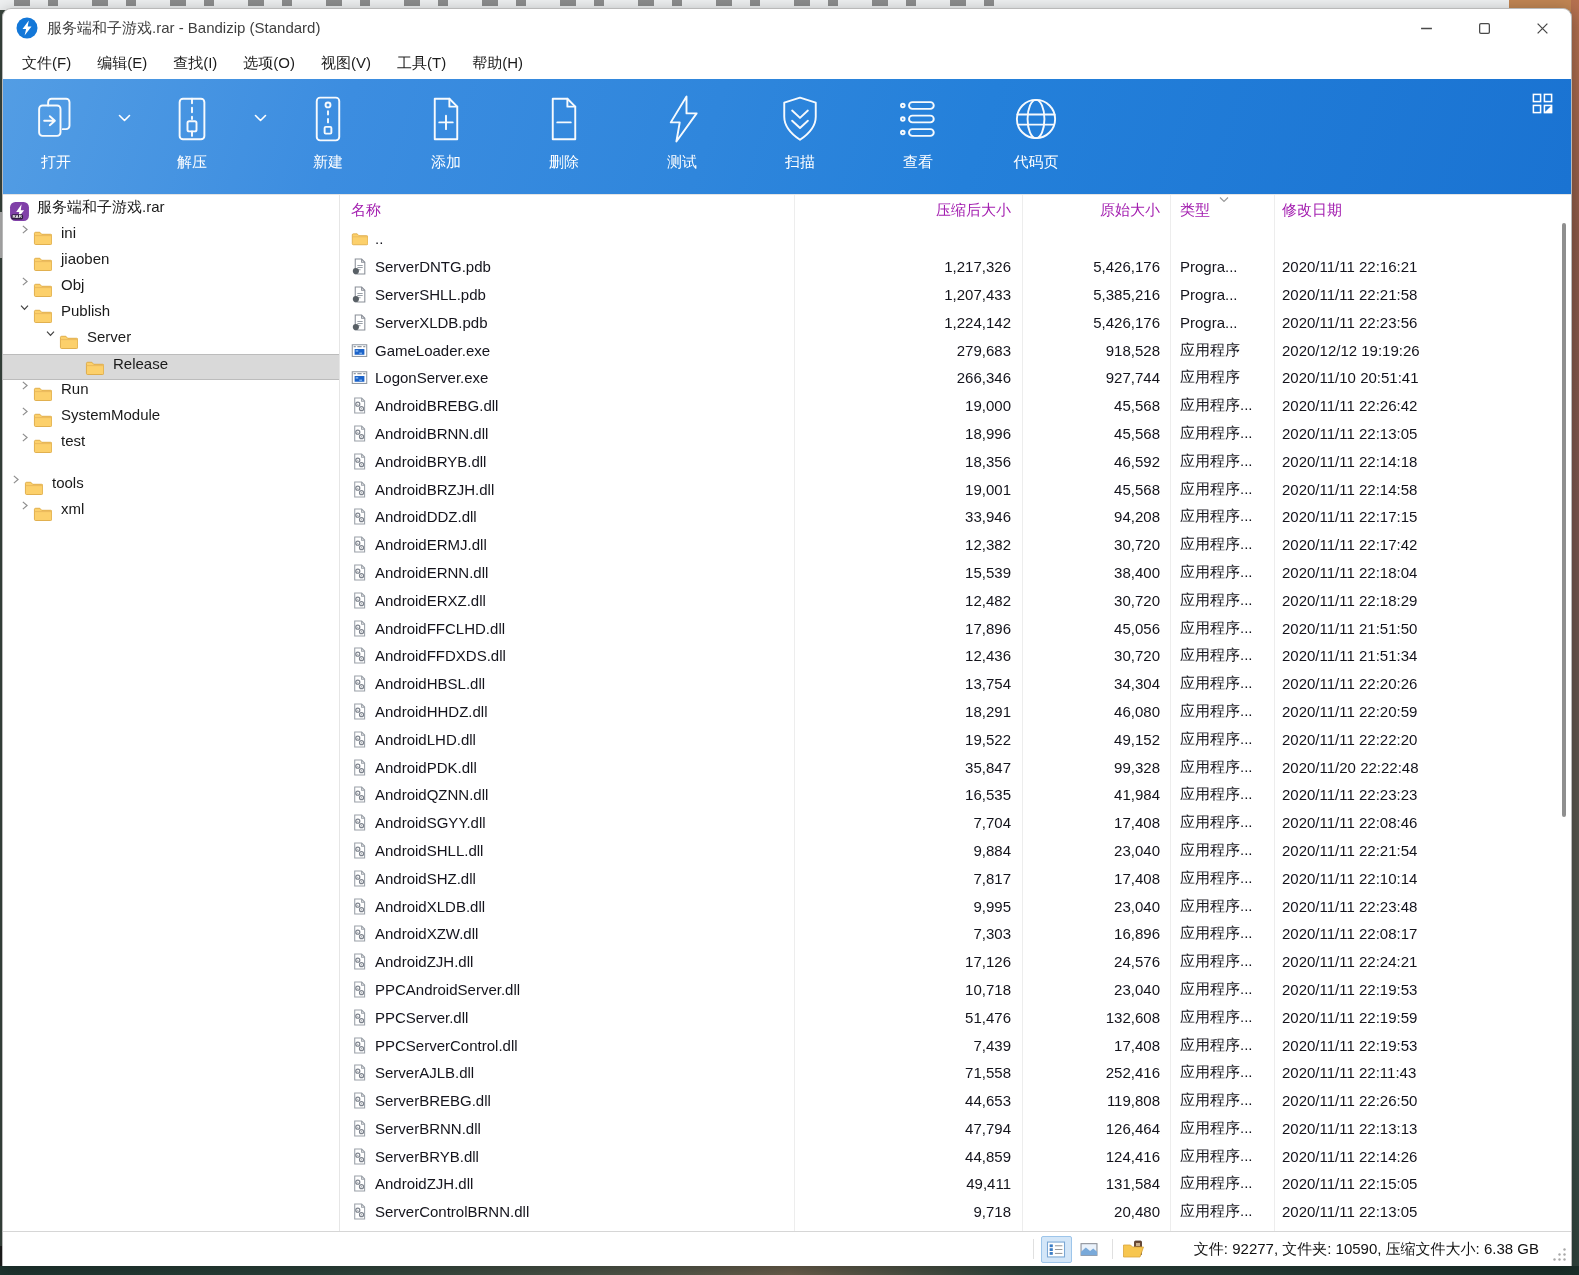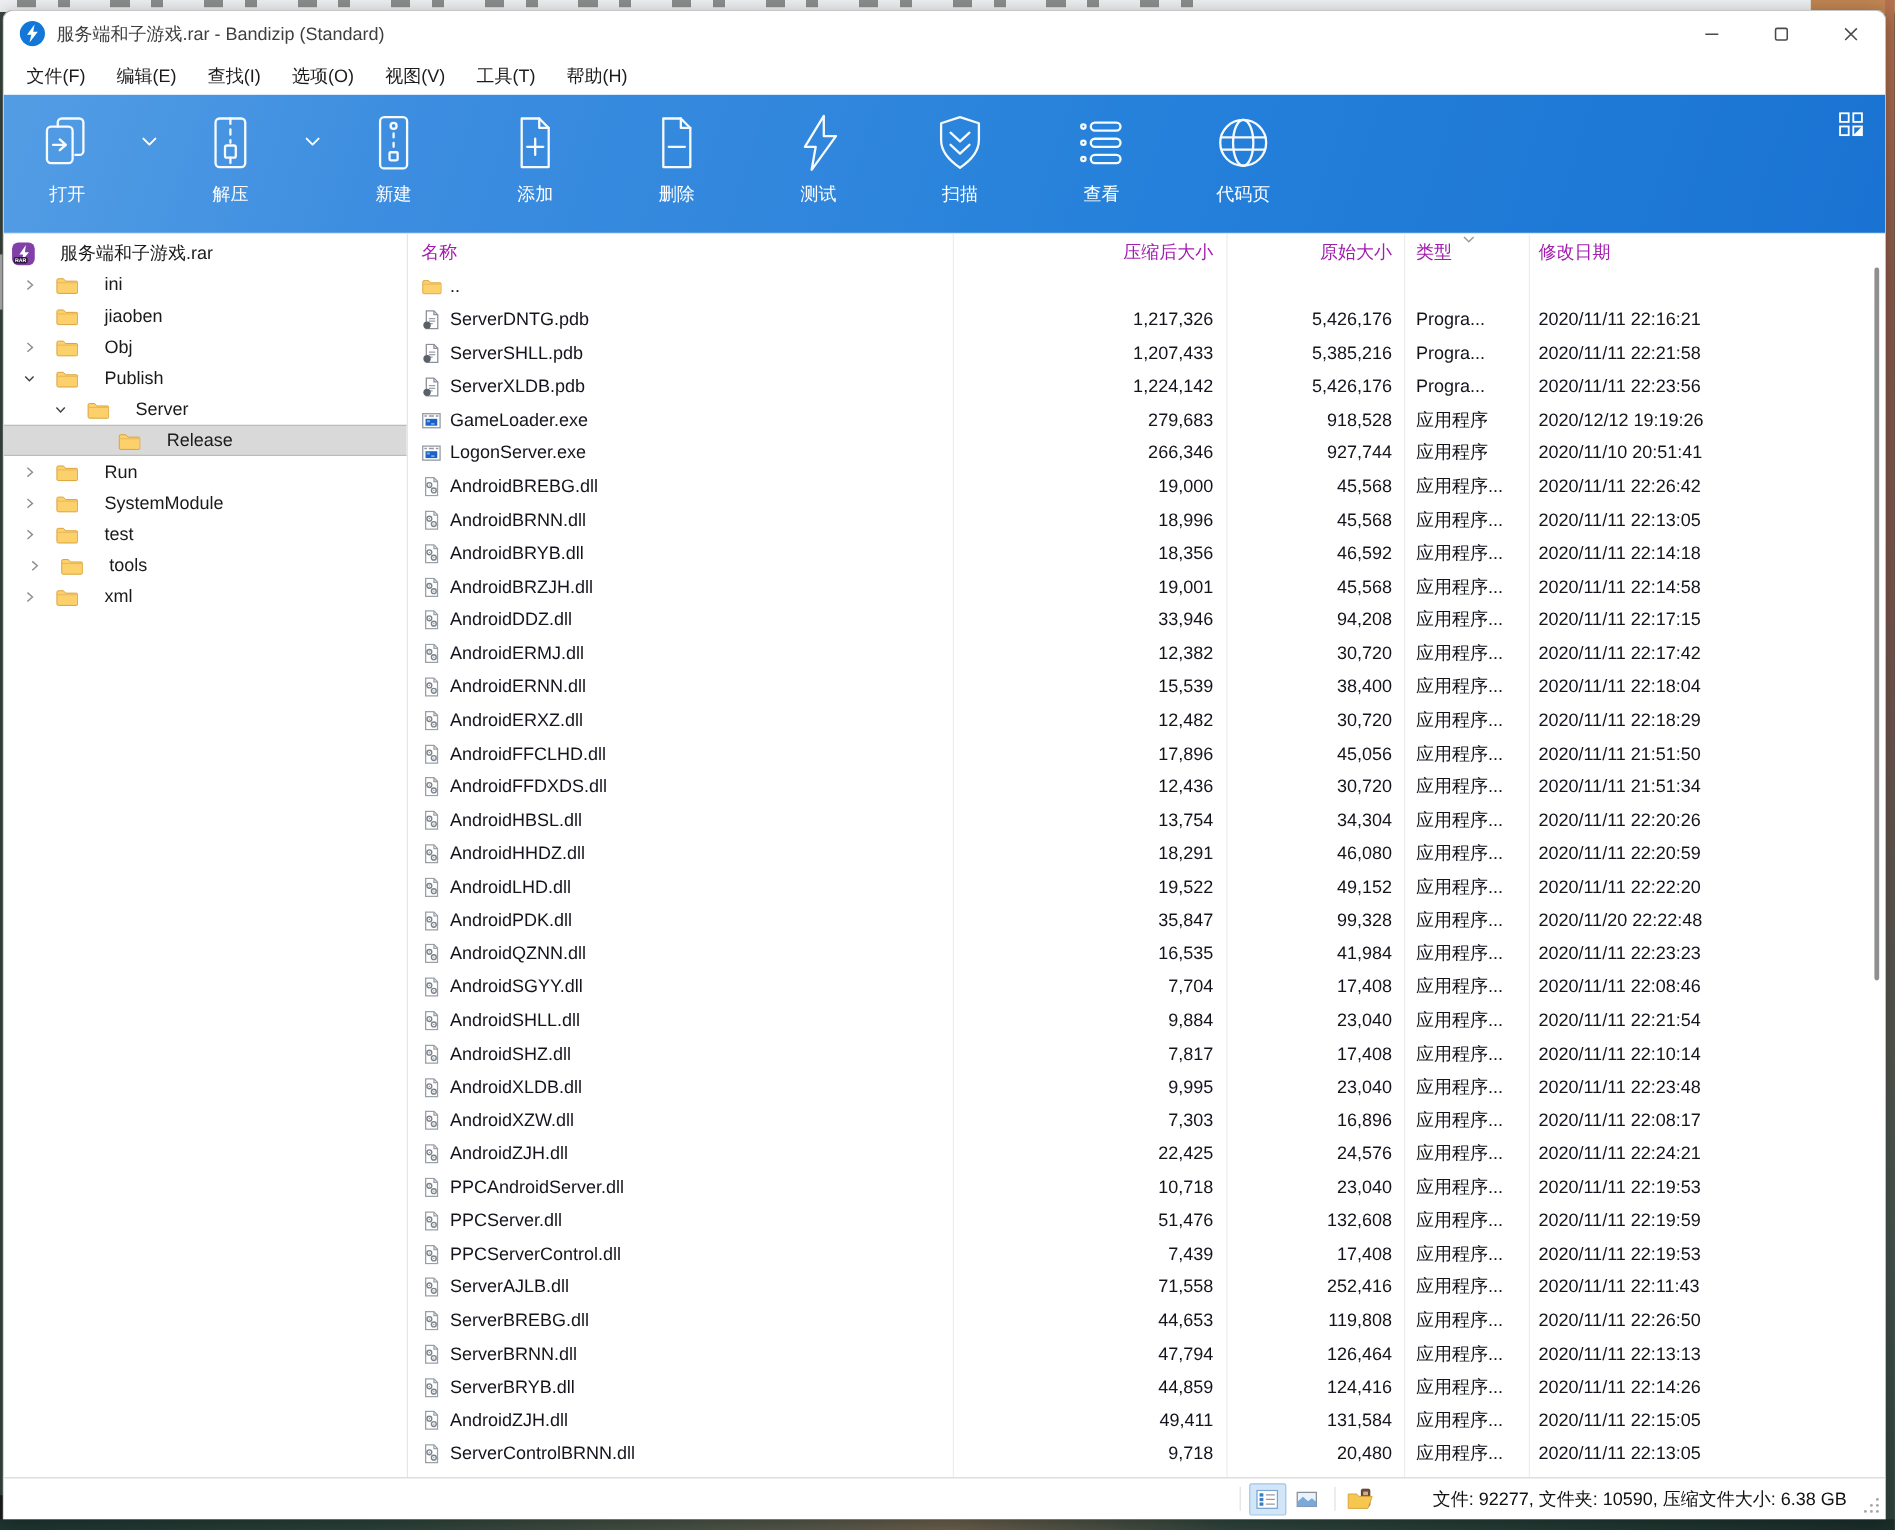--- a/index.html
+++ b/index.html
@@ -46,21 +46,21 @@
   .tb-icon svg{width:54px;height:54px;display:block;stroke:#ffffff;fill:none;stroke-width:1.7;stroke-linecap:round;stroke-linejoin:round;opacity:.96;}
   .tb-label{margin-top:7px;font-size:15px;white-space:nowrap;}
   .tb-dropdown{position:absolute;right:-28px;top:22px;width:13px;height:9px;}
   .tb-dropdown svg{width:13px;height:9px;display:block;stroke:#fff;fill:none;stroke-width:1.6;stroke-linecap:round;stroke-linejoin:round;}
   .layout-btn{position:absolute;top:13px;right:17px;width:23px;height:23px;}
   .layout-btn svg{width:23px;height:23px;display:block;stroke:#fff;fill:none;stroke-width:1.6;}
 
   
   .main{flex:1;display:flex;min-height:0;border-top:1px solid #e4e4e4;}
   .sidebar{width:336px;flex:0 0 336px;padding-top:3px;font-size:15px;color:#1a1a1a;overflow:hidden;}
-  .tree-row{height:26px;display:flex;align-items:center;box-sizing:border-box;white-space:nowrap;gap:13px;}
+  .tree-row{height:26px;display:flex;box-sizing:border-box;white-space:nowrap;}
   .tree-row.selected{background:#d9d9d9;border-top:1px solid #bcbcbc;border-bottom:1px solid #bcbcbc;}
   .tree-chevron{width:17px;flex:0 0 17px;display:flex;justify-content:center;}
   .tree-chevron svg{width:11px;height:11px;}
   .tree-icon{width:26px;flex:0 0 26px;display:flex;align-items:center;}
   .tree-icon svg{width:19px;height:19px;display:block;}
   .tree-icon svg.rar{width:21px;height:21px;}
   .tree-label{padding-left:2px;}
 
   .side-divider{width:1px;flex:0 0 1px;background:#e6e6e6;}
 
@@ -389,21 +389,21 @@
               </svg>
             </span>
             <span class="tree-icon">
               <svg viewBox="0 0 16 16">
                 <path d="M1.2 4.6 a1 1 0 0 1 1 -1 h3.6 l1.5 1.7 h7.5 a1 1 0 0 1 1 1 v6.6 a1 1 0 0 1 -1 1 H2.2 a1 1 0 0 1 -1 -1 z" fill="#fcd06b" stroke="#dba43a" stroke-width="0.7"></path>
                 <path d="M1.2 6.4 h14.6" stroke="#e8b75a" stroke-width="0.7" fill="none"></path>
               </svg>
             </span>
             <span class="tree-label">test</span>
           </div>
-          <div class="tree-row" style="padding-left: 17px;">
+          <div class="tree-row" style="padding-left: 4px; margin-top: 16px;">
             <span class="tree-chevron">
               <svg viewBox="0 0 12 12">
                 <path d="M4.2 2 L8.8 6 4.2 10" fill="none" stroke="#8f8f8f" stroke-width="1.3"></path>
               </svg>
             </span>
             <span class="tree-icon">
               <svg viewBox="0 0 16 16">
                 <path d="M1.2 4.6 a1 1 0 0 1 1 -1 h3.6 l1.5 1.7 h7.5 a1 1 0 0 1 1 1 v6.6 a1 1 0 0 1 -1 1 H2.2 a1 1 0 0 1 -1 -1 z" fill="#fcd06b" stroke="#dba43a" stroke-width="0.7"></path>
                 <path d="M1.2 6.4 h14.6" stroke="#e8b75a" stroke-width="0.7" fill="none"></path>
               </svg>
@@ -931,21 +931,21 @@
                     <path d="M3.5 1 h6.5 l2.8 2.8 V15 H3.5 z" fill="#ffffff" stroke="#9aa0a8" stroke-width="1"></path>
                     <path d="M10 1 v3 h3" fill="none" stroke="#9aa0a8" stroke-width="1"></path>
                     <circle cx="6.4" cy="6.8" r="1.9" fill="none" stroke="#7c828c" stroke-width="1.1"></circle>
                     <circle cx="6.4" cy="6.8" r="0.5" fill="#7c828c"></circle>
                     <circle cx="9.9" cy="11" r="1.9" fill="none" stroke="#7c828c" stroke-width="1.1"></circle>
                     <circle cx="9.9" cy="11" r="0.5" fill="#7c828c"></circle>
                   </svg>
                 </span>
                 <span>AndroidZJH.dll</span>
               </div>
-              <div class="cell-num">22,425</div>
+              <div class="cell-num">17,126</div>
               <div class="cell-num cell-orig">24,576</div>
               <div class="cell-type">应用程序...</div>
               <div class="cell-date">2020/11/11 22:24:21</div>
             </div>
             <div class="frow">
               <div class="cell-name">
                 <span class="ficon">
                   <svg viewBox="0 0 16 16">
                     <path d="M3.5 1 h6.5 l2.8 2.8 V15 H3.5 z" fill="#ffffff" stroke="#9aa0a8" stroke-width="1"></path>
                     <path d="M10 1 v3 h3" fill="none" stroke="#9aa0a8" stroke-width="1"></path>

